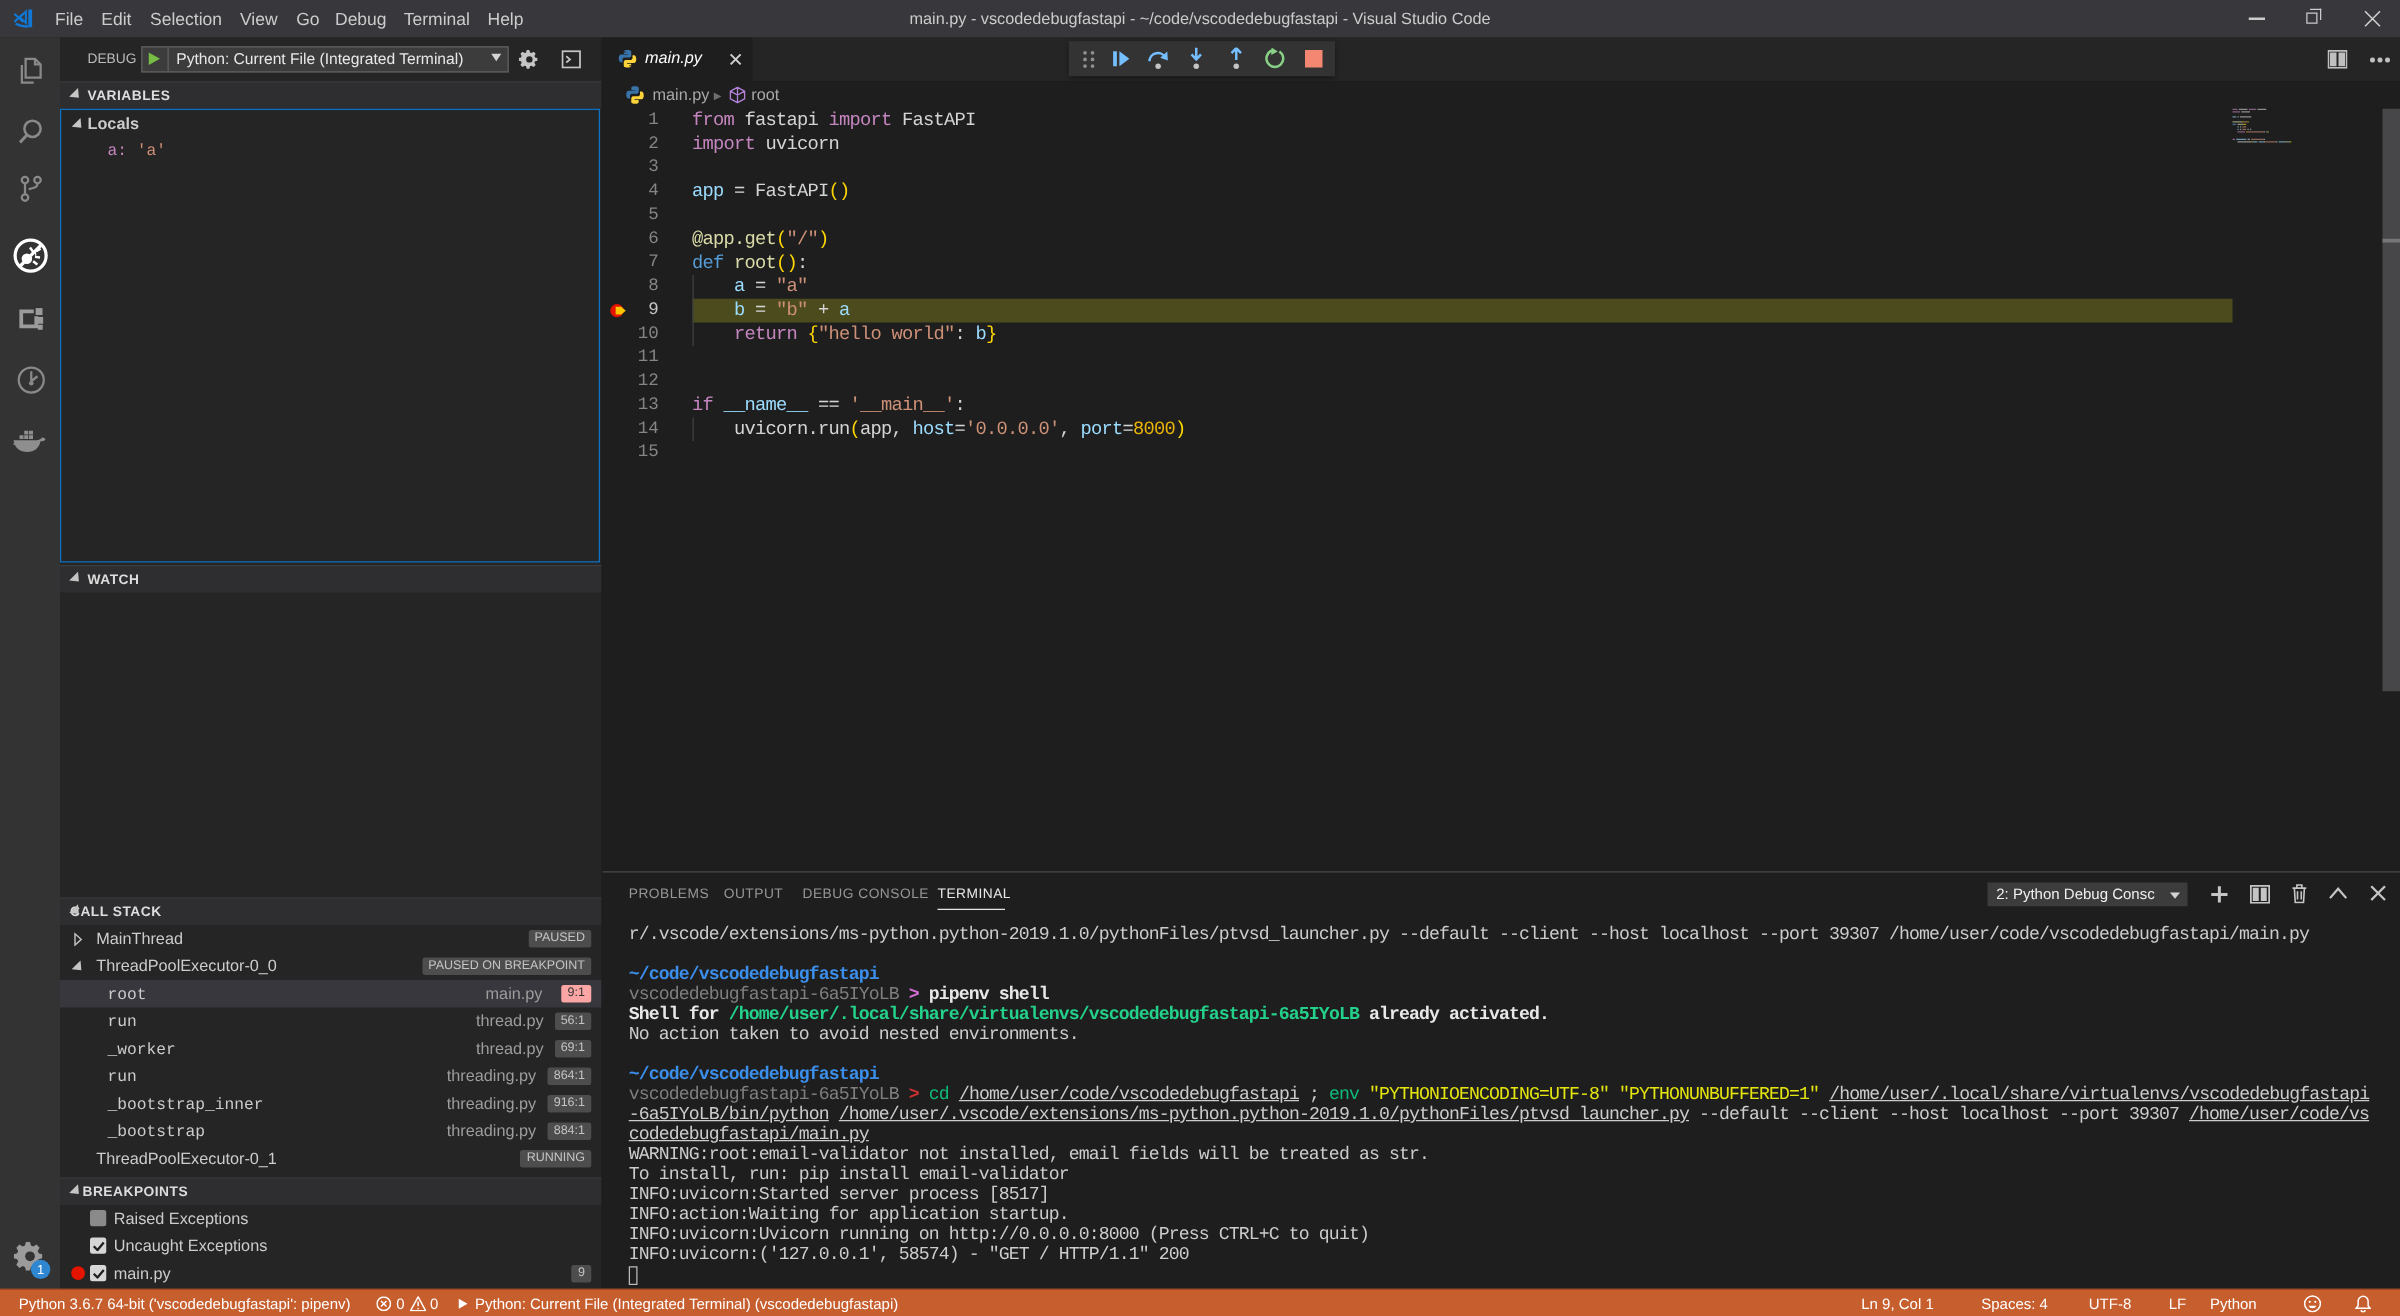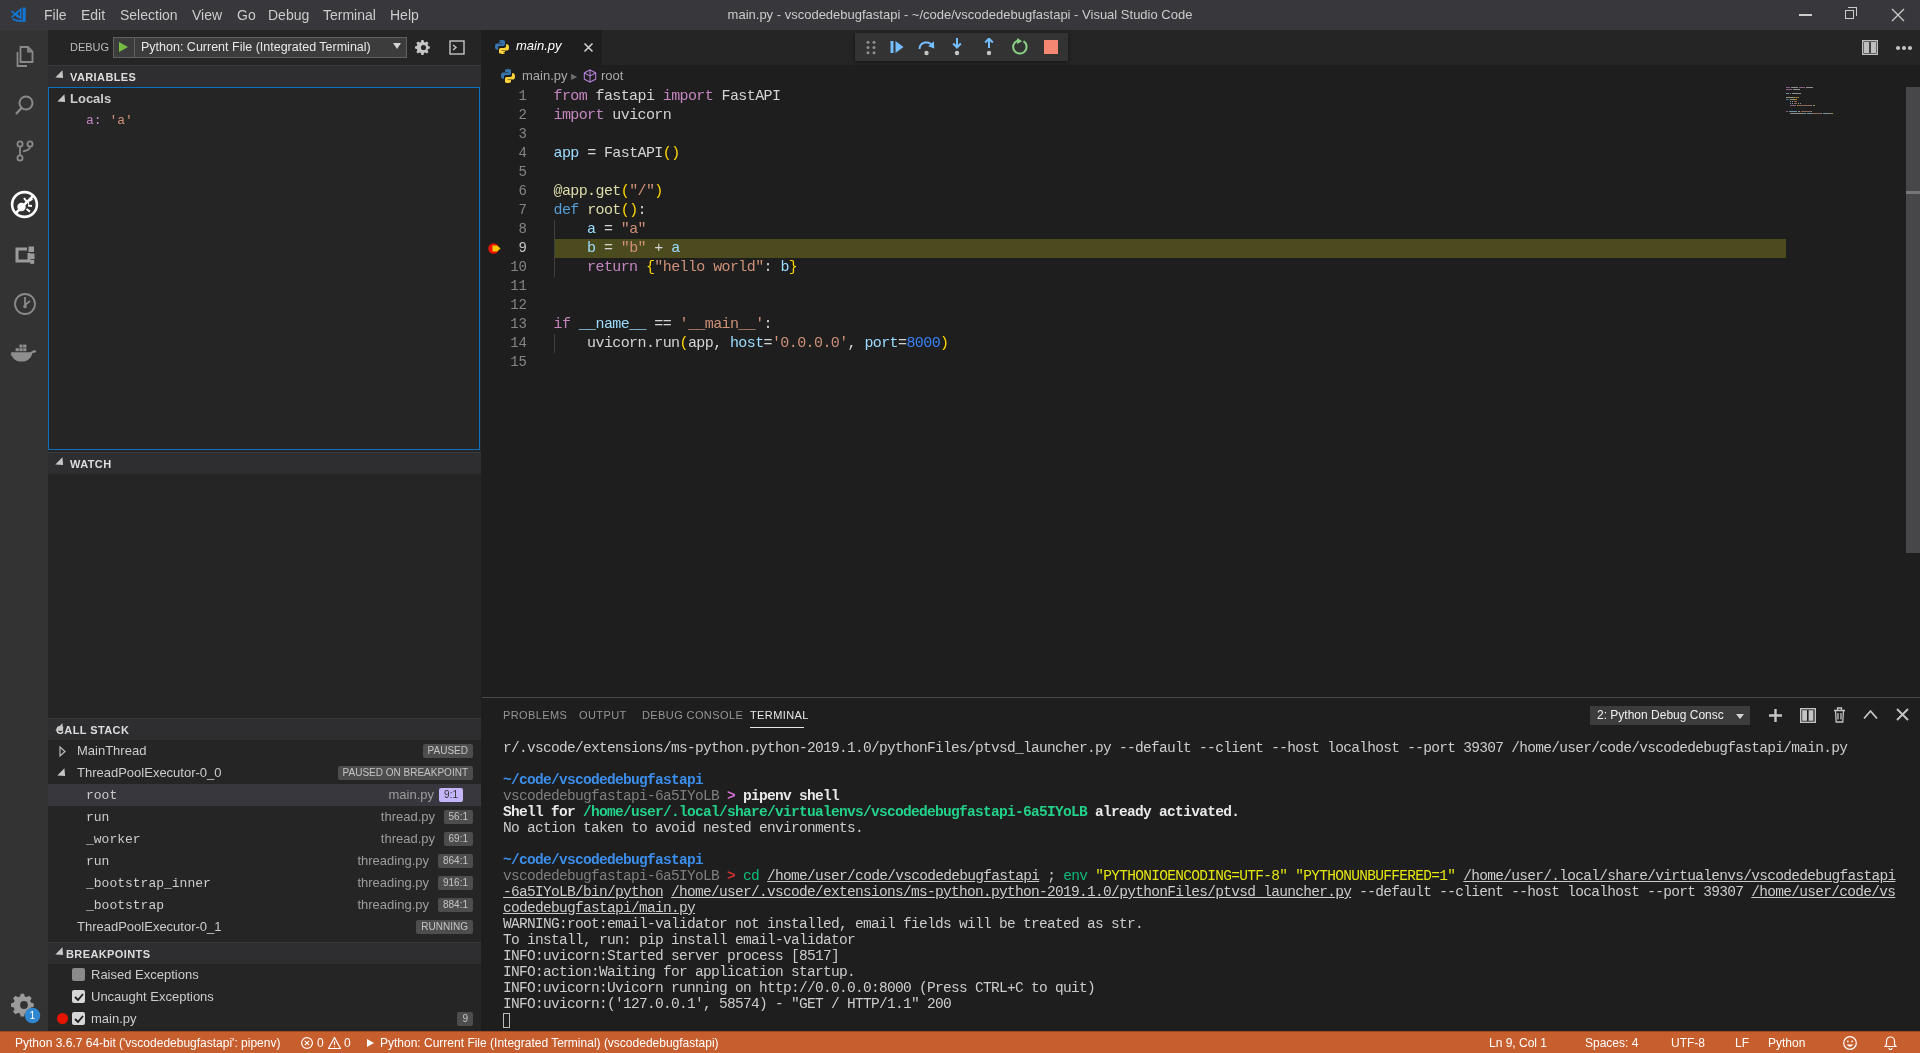--- a/index.html
+++ b/index.html
@@ -27,21 +27,21 @@
 .fname { position:absolute; top:0; height:22px; line-height:22px; color:#9d9d9d; font-size:13px; }
 
 
 #tabbar { position:absolute; left:482px; top:30px; width:1438px; height:35px; background:#252526; }
 #tab1 { position:absolute; left:0; top:0; width:120px; height:35px; background:#1e1e1e; }
 #breadcrumb { position:absolute; left:482px; top:65px; width:1438px; height:22px; background:#1e1e1e; color:#a9a9a9; font-size:13px; line-height:22px; }
 #editor { position:absolute; left:482px; top:87px; width:1438px; height:610px; background:#1e1e1e; }
 .lnum { position:absolute; width:45px; text-align:right; color:#858585; font-size:14px; font-family:"Liberation Mono", monospace; height:19px; line-height:19px; left:0; }
 .cline { position:absolute; left:71.5px; height:19px; line-height:19px; font-size:15px; letter-spacing:-0.6px; font-family:"Liberation Mono", monospace; color:#d4d4d4; white-space:pre; }
 .k { color:#c586c0; } .d { color:#569cd6; } .f { color:#dcdcaa; } .v { color:#9cdcfe; }
-.s { color:#ce9178; } .n { color:#3b82f6; } .b { color:#ffd700; } .w { color:#d4d4d4; }
+.s { color:#ce9178; } .n { color:#eab308; } .b { color:#ffd700; } .w { color:#d4d4d4; }
 
 
 #panel { position:absolute; left:482px; top:697px; width:1438px; height:334px; background:#1e1e1e; border-top:1px solid #484848; }
 .ptab { position:absolute; top:0; height:35px; line-height:35px; font-size:11px; color:#969696; letter-spacing:0.4px; }
 .tline { position:absolute; left:21px; height:16px; line-height:16px; font-size:14.5px; letter-spacing:-0.7px; font-family:"Liberation Mono", monospace; color:#cccccc; white-space:pre; }
 .tline b { font-weight:bold; color:#e8e8e8; }
 .tblue { color:#3b8eea; font-weight:bold; }
 .tgray { color:#7f7f7f; }
 .tgreen { color:#0dbc79; }
 .tbgreen { color:#23d18b; font-weight:bold; }
@@ -172,21 +172,21 @@
   <div class="row" style="top:58px"><span class="tw tw-open" style="position:absolute;left:10px;top:9px"></span><span style="margin-left:22px;font-weight:bold">Locals</span></div>
 
   <div class="sect-head" style="top:422px;height:22px;line-height:22px;border-top:1px solid #3c3c3c"><span class="tw tw-open"></span><span style="margin-left:22px">WATCH</span></div>
 
   <div class="sect-head" style="top:688px;height:22px;line-height:22px"><span class="tw tw-open"></span><span style="margin-left:8px">CALL STACK</span></div>
 
   <div class="row" style="top:710px"><svg class="abs" style="left:11px;top:6px" width="7" height="11" viewBox="0 0 7 11">
           <path d="M1 1 L6 5.5 L1 10 Z" fill="none" stroke="#bbbbbb" stroke-width="1.2"></path>
         </svg><span style="margin-left:29px">MainThread</span><span class="badge" style="right:8px">PAUSED</span></div>
   <div class="row" style="top:732px"><span class="tw tw-open" style="position:absolute;left:10px;top:9px"></span><span style="margin-left:29px">ThreadPoolExecutor-0_0</span><span class="badge" style="right:8px">PAUSED ON BREAKPOINT</span></div>
-  <div class="row" style="top:754px;background:#37373d"><span class="mono" style="margin-left:38px">root</span><span class="fname" style="right:47px">main.py</span><span class="badge" style="right:18px;background:#c4b5fd;color:#333333">9:1</span></div>
+  <div class="row" style="top:754px;background:#37373d"><span class="mono" style="margin-left:38px">root</span><span class="fname" style="right:47px">main.py</span><span class="badge" style="right:8px;background:#fca5a5;color:#333333">9:1</span></div>
   <div class="row" style="top:776px"><span class="mono" style="margin-left:38px">run</span><span class="fname" style="right:46px">thread.py</span><span class="badge" style="right:8px">56:1</span></div>
   <div class="row" style="top:798px"><span class="mono" style="margin-left:38px">_worker</span><span class="fname" style="right:46px">thread.py</span><span class="badge" style="right:8px">69:1</span></div>
   <div class="row" style="top:820px"><span class="mono" style="margin-left:38px">run</span><span class="fname" style="right:52px">threading.py</span><span class="badge" style="right:8px">864:1</span></div>
   <div class="row" style="top:842px"><span class="mono" style="margin-left:38px">_bootstrap_inner</span><span class="fname" style="right:52px">threading.py</span><span class="badge" style="right:8px">916:1</span></div>
   <div class="row" style="top:864px"><span class="mono" style="margin-left:38px">_bootstrap</span><span class="fname" style="right:52px">threading.py</span><span class="badge" style="right:8px">884:1</span></div>
   <div class="row" style="top:886px"><span style="margin-left:29px">ThreadPoolExecutor-0_1</span><span class="badge" style="right:8px">RUNNING</span></div>
 
   <div class="sect-head" style="top:912px;height:22px;line-height:22px"><span class="tw tw-open"></span><span style="margin-left:18px">BREAKPOINTS</span></div>
   <div class="row" style="top:956px"><span class="abs" style="left:24px;top:4px;width:13px;height:13px;background:#d6d6d6;border-radius:2px"></span><svg class="abs" style="left:26px;top:7px" width="10" height="8" viewBox="0 0 10 8">
           <path d="M1 4 l3 3 L9 1" stroke="#1e1e1e" stroke-width="1.8" fill="none"></path>

